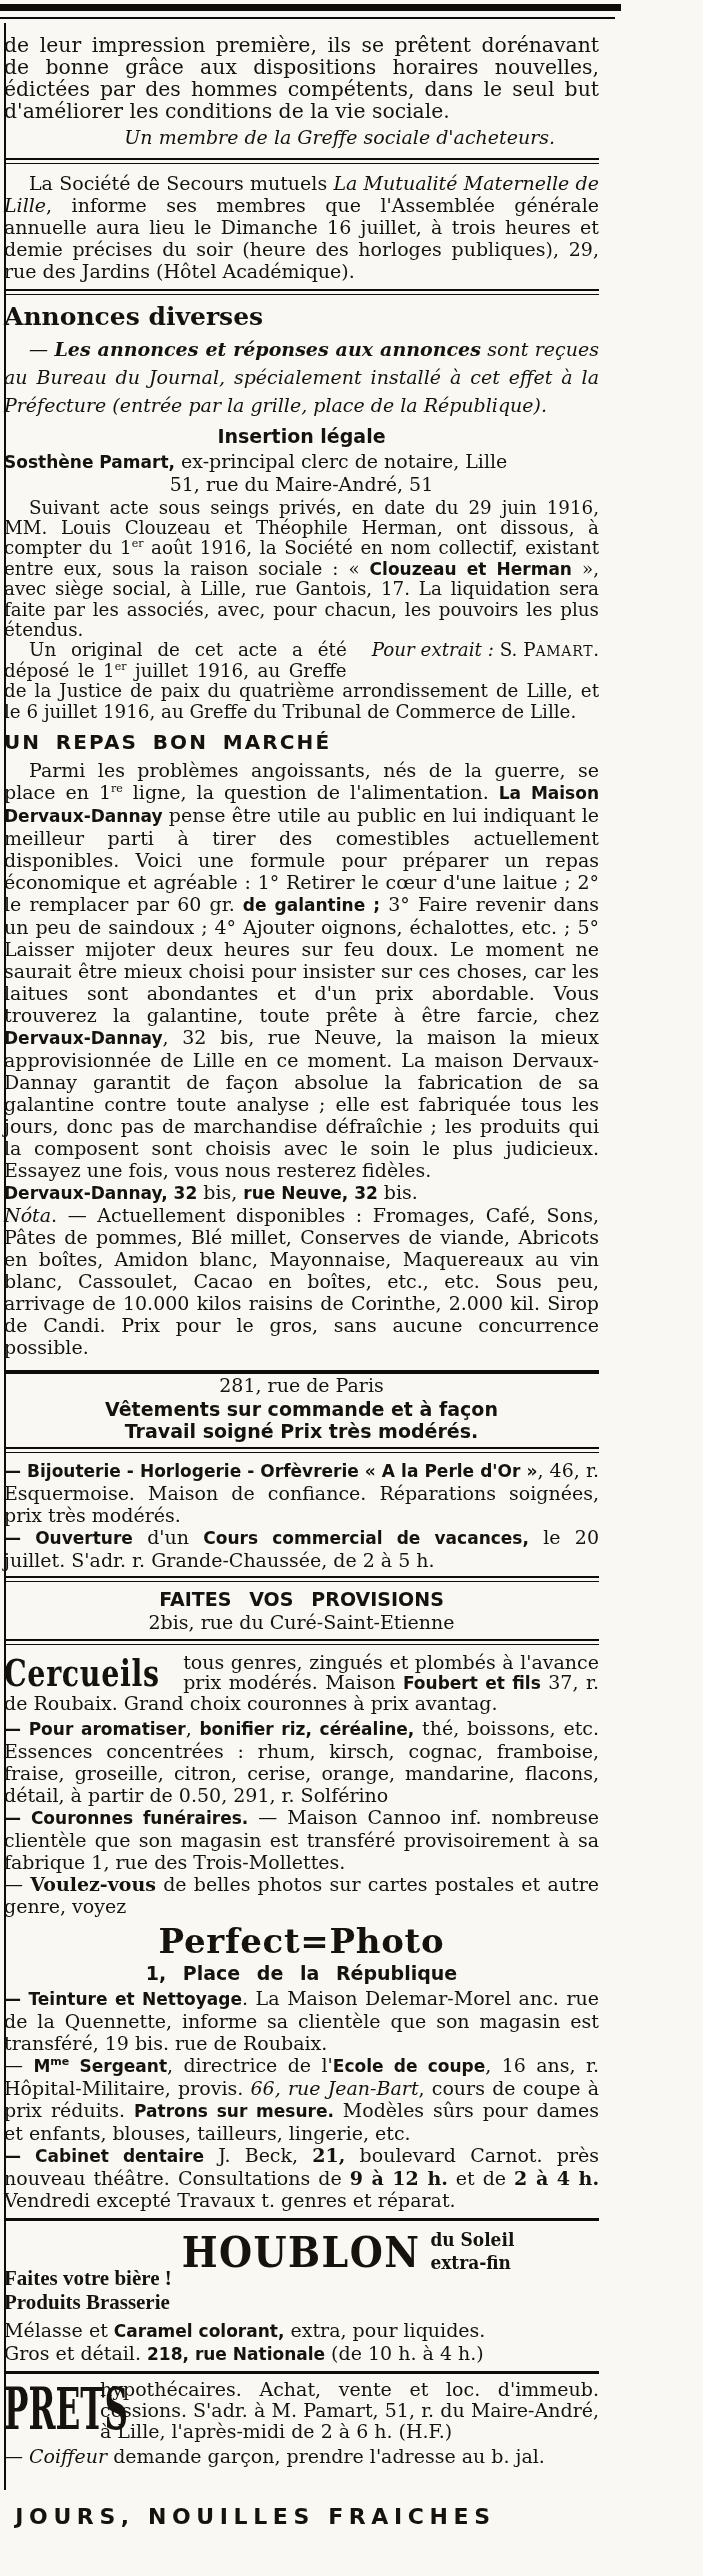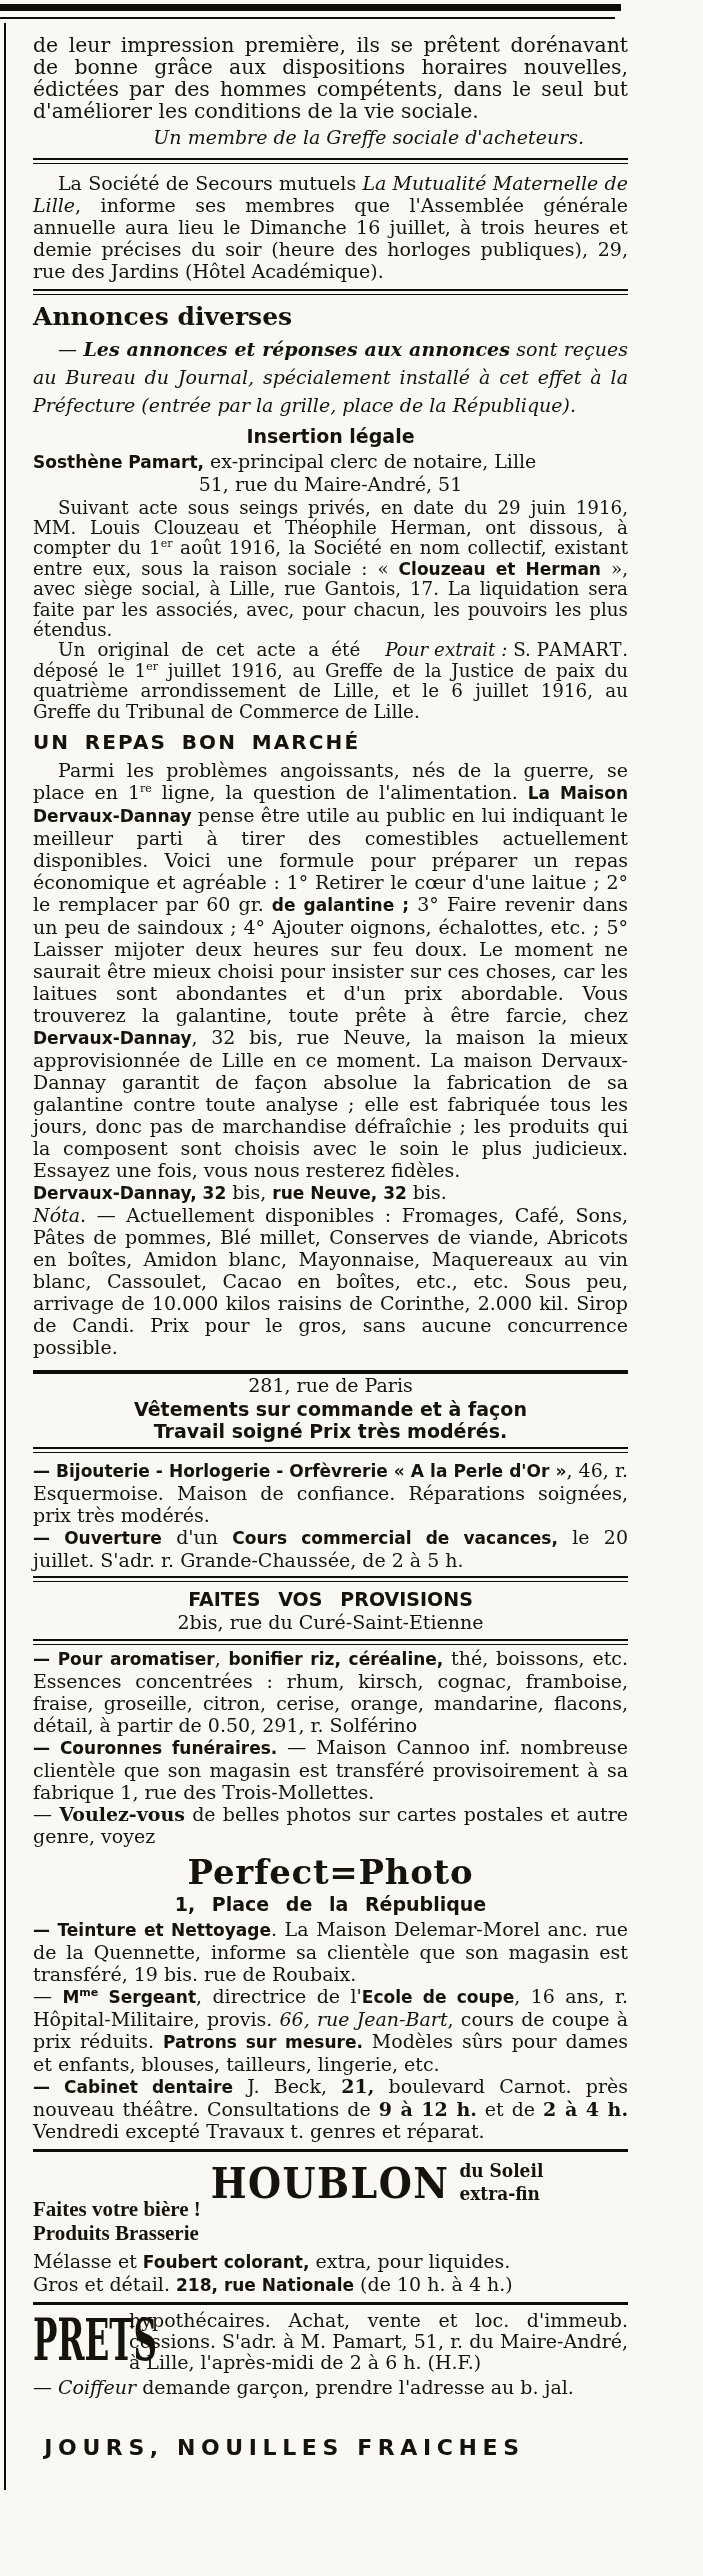--- a/index.html
+++ b/index.html
@@ -6,36 +6,36 @@
   body{
     width:704px;height:2576px;
     background:#faf8f2;color:#16120c;
     font-family:"DejaVu Serif", serif;
     position:relative;overflow:hidden;
   }
   .ink{background:#0e0c09;}
   .topbar{position:absolute;left:0;top:3.5px;width:621px;height:7.7px;}
   .topline{position:absolute;left:0;top:17px;width:615px;height:2.1px;}
   .leftrule{position:absolute;left:3.5px;top:22.5px;width:2.8px;height:2467px;}
-  .col{position:absolute;left:33px;top:0;width:595px;}
+  .col{position:absolute;left:4px;top:0;width:595px;}
   
   .dr{border-top:2.8px solid #0e0c09;border-bottom:1.4px solid #0e0c09;height:2.8px;}
   .rt{height:4.2px;background:#0e0c09;}
   .rs{height:2.8px;background:#0e0c09;}
   
   .p{font-size:19px;line-height:22px;text-align:justify;margin:0;text-justify:inter-word;}
   .tight{line-height:20.4px;font-size:18.3px;}
   .ind{text-indent:25px;}
   .big{font-size:20.4px;line-height:22px;}
   .c{text-align:center;}
   
   span.b{font-weight:bold;}
   span.i{font-style:italic;}
   span.bs{font-family:"DejaVu Sans",sans-serif;font-weight:bold;font-size:17px;}
-  span.sc{font-size:18px;letter-spacing:0.7px;}
+  span.sc{font-size:14px;letter-spacing:0.7px;}
   span.sup{vertical-align:super;font-size:11px;line-height:0;}
   
   .byline{font-style:italic;font-size:19px;text-align:right;padding-right:44px;margin:4.2px 0 0 0;}
   .h-serif{font-family:"DejaVu Serif",serif;font-weight:bold;font-size:25px;text-align:left;margin:7px 0 4.2px 0;}
   .h-sans{font-family:"DejaVu Sans",sans-serif;font-weight:bold;font-size:19px;text-align:center;margin:5.6px 0 2.8px 0;}
   .h-caps{font-family:"DejaVu Sans",sans-serif;font-weight:bold;font-size:20px;text-align:left;letter-spacing:2.1px;word-spacing:5.6px;margin:8.4px 0 4.2px 0;}
   .intro{font-style:italic;font-size:19px;line-height:28px;text-align:justify;margin:2.8px 0 0 0;}
   .assoc-wrap{height:68px;margin-top:7px;text-align:center;}
   .assoc{display:inline-block;font-family:"DejaVu Serif",serif;font-weight:bold;font-size:37px;white-space:nowrap;transform:scale(0.88,1.55);transform-origin:center top;}
   .perfect{font-family:"DejaVu Serif",serif;font-weight:bold;font-size:34px;text-align:center;margin:4.2px 0 1.4px 0;letter-spacing:0.7px;}
@@ -99,20 +99,25 @@
   <p class="p mt8"><span class="bs">— Bijouterie - Horlogerie - Orfèvrerie « A la Perle d'Or »</span><span>, 46, r. Esquermoise. Maison de confiance. Réparations soignées, prix très modérés.</span></p>
   <p class="p"><span class="bs">— Ouverture</span><span> d'un </span><span class="bs">Cours commercial de vacances,</span><span> le 20 juillet. S'adr. r. Grande-Chaussée, de 2 à 5 h.</span></p>
 
   <div class="dr mt8"></div>
 
   <div class="prov-title">FAITES VOS PROVISIONS</div>
   <p class="p c">2bis, rue du Curé-Saint-Etienne</p>
 
   <div class="dr mt8"></div>
 
+  <div class="mt10">
+    <span class="cerc-word">Cercueils</span>
+    <p class="p" style="line-height:20.4px"><span>tous genres, zingués et plombés à l'avance prix modérés. Maison </span><span class="bs">Foubert et fils</span><span> 37, r. de Roubaix. Grand choix couronnes à prix avantag.</span></p>
+    <div class="clear"></div>
+  </div>
 
   <p class="p mt4"><span class="bs">— Pour aromatiser</span><span>, </span><span class="bs">bonifier riz, céréaline,</span><span> thé, boissons, etc. Essences concentrées : rhum, kirsch, cognac, framboise, fraise, groseille, citron, cerise, orange, mandarine, flacons, détail, à partir de 0.50, 291, r. Solférino</span></p>
   <p class="p"><span class="bs">— Couronnes funéraires.</span><span> — Maison Cannoo inf. nombreuse clientèle que son magasin est transféré provisoirement à sa fabrique 1, rue des Trois-Mollettes.</span></p>
   <p class="p"><span>— </span><span class="b">Voulez-vous</span><span> de belles photos sur cartes postales et autre genre, voyez</span></p>
 
   <div class="perfect">Perfect=Photo</div>
   <div class="h-sans" style="margin:0 0 2.8px 0;word-spacing:10px">1, Place de la République</div>
 
   <p class="p"><span class="bs">— Teinture et Nettoyage</span><span>. La Maison Delemar-Morel anc. rue de la Quennette, informe sa clientèle que son magasin est transféré, 19 bis. rue de Roubaix.</span></p>
   <p class="p"><span>— </span><span class="bs">M</span><span class="bs sup">me</span><span class="bs"> Sergeant</span><span>, directrice de l'</span><span class="bs">Ecole de coupe</span><span>, 16 ans, r. Hôpital-Militaire, provis. </span><span class="i">66, rue Jean-Bart</span><span>, cours de coupe à prix réduits. </span><span class="bs">Patrons sur mesure.</span><span> Modèles sûrs pour dames et enfants, blouses, tailleurs, lingerie, etc.</span></p>
@@ -124,21 +129,21 @@
     <div class="biere-left">
       <div>Faites votre bière !</div>
       <div>Produits Brasserie</div>
     </div>
     <div class="houblon">HOUBLON</div>
     <div class="biere-right">
       <div>du Soleil</div>
       <div>extra-fin</div>
     </div>
   </div>
-  <p class="p mt8"><span>Mélasse et </span><span class="bs">Foubert colorant,</span><span> extra, pour liquides.</span></p>
+  <p class="p mt8"><span>Mélasse et </span><span class="bs">Caramel colorant,</span><span> extra, pour liquides.</span></p>
   <p class="p"><span>Gros et détail. </span><span class="bs">218, rue Nationale</span><span> (de 10 h. à 4 h.)</span></p>
 
   <div class="rs mt8"></div>
 
   <div class="mt8">
     <span class="prets-word">PRETS</span>
     <p class="p prets-body" style="margin-left:96px"><span>hypothécaires. Achat, vente et loc. d'immeub. cessions. S'adr. à M. Pamart, 51, r. du Maire-André, à Lille, l'après-midi de 2 à 6 h. (H.F.)</span></p>
     <div class="clear"></div>
   </div>
 

